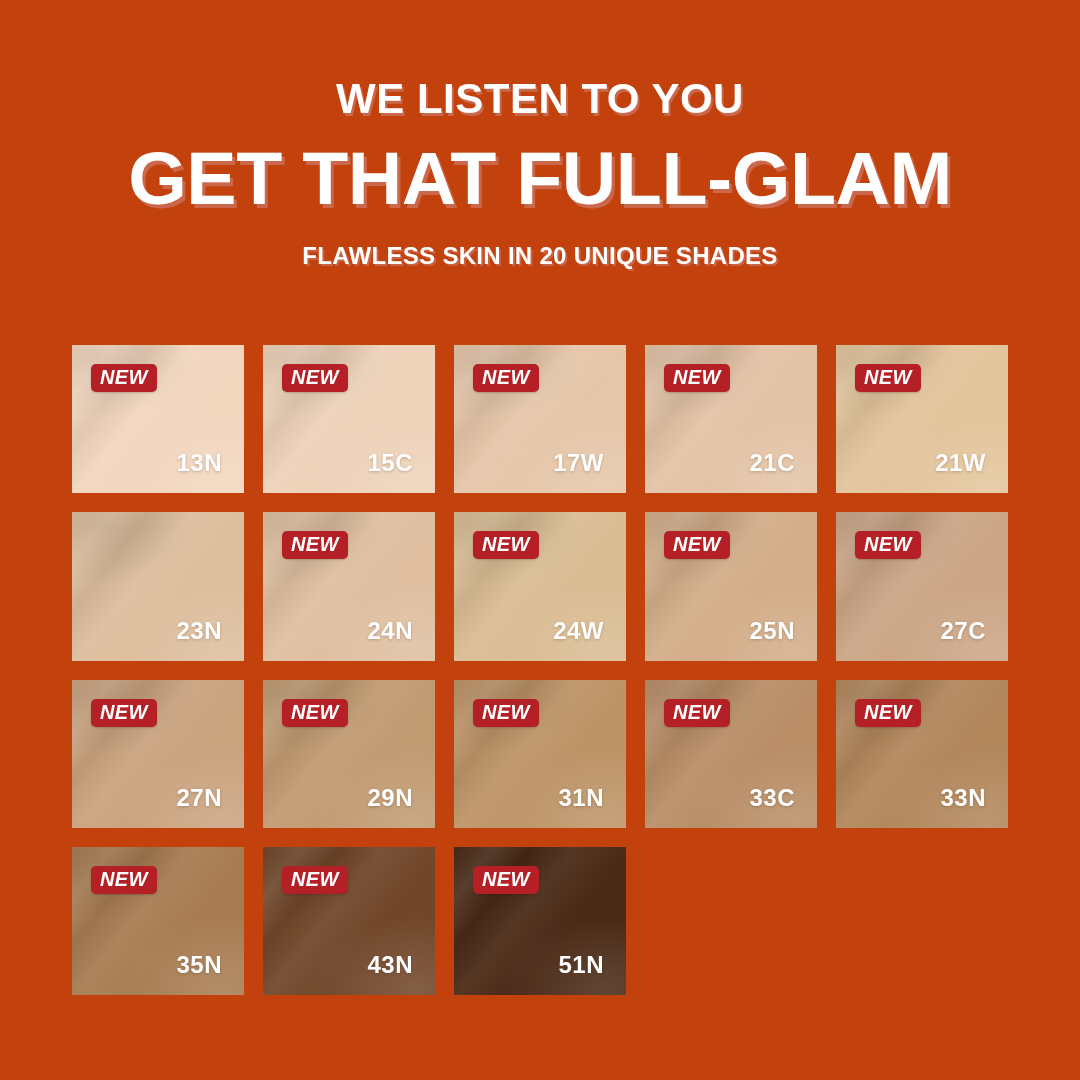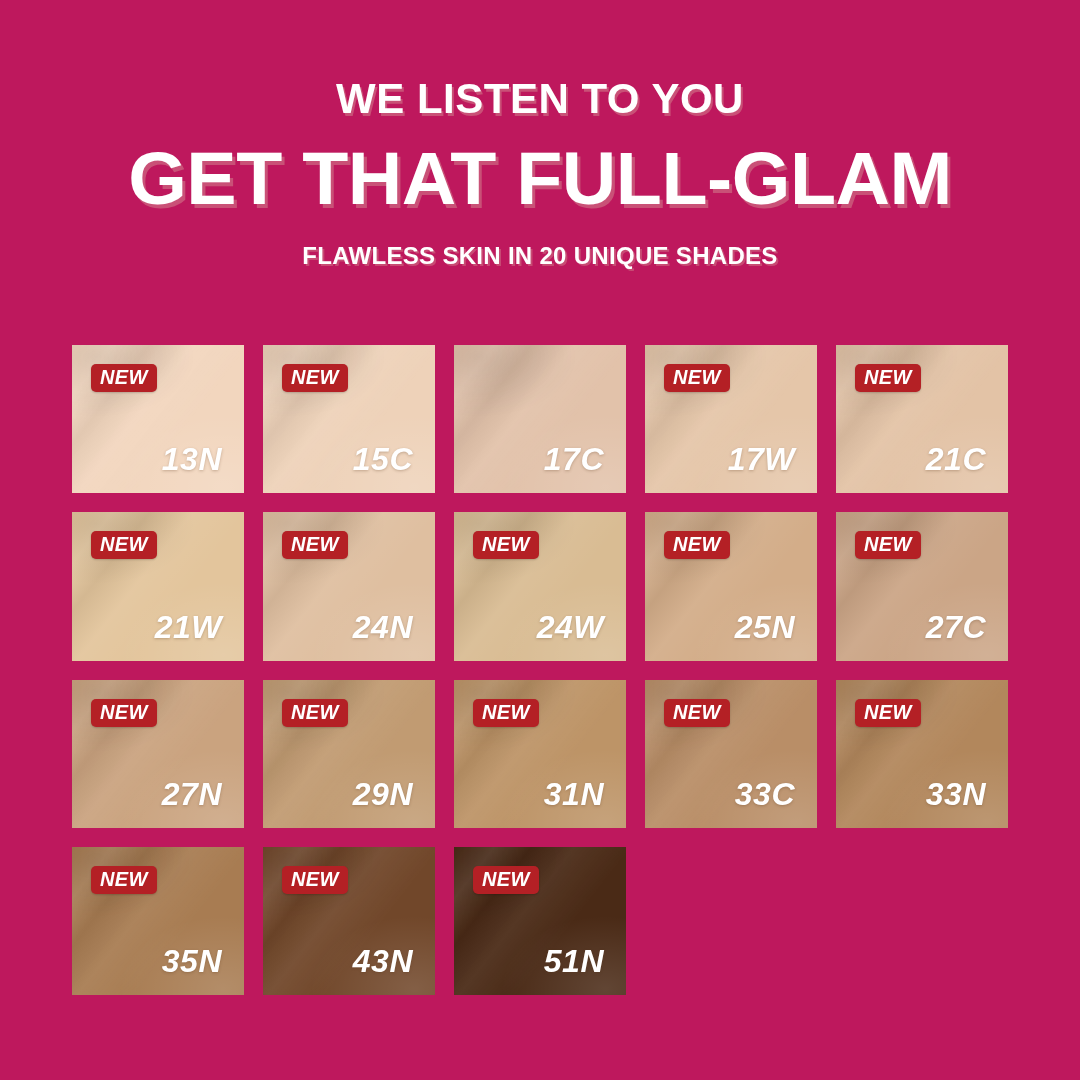--- a/index.html
+++ b/index.html
@@ -110,70 +110,69 @@
     padding: 3px 9px 4px 9px;
     border-radius: 5px;
     line-height: 1.05;
     box-shadow: 0 1px 2px rgba(0,0,0,0.18);
   }
   .shade-label {
     position: absolute;
     right: 22px;
     bottom: 18px;
     color: #ffffff;
-    font-size: 32px;
+    font-size: 24px;
     font-weight: 600;
-    font-style: italic;
     letter-spacing: 0.5px;
     line-height: 1.0;
     text-shadow: 0 1px 3px rgba(90,55,30,0.30);
     margin-top: 40px;
   }
 </style>
 </head>
 <body>
 
-<div id="page" style="background: #be185d; padding-left: 28px;">
+<div id="page" style="background: #c2410c; padding-left: 28px;">
 
   <div class="header">
     <div class="eyebrow">WE LISTEN TO YOU</div>
     <div class="headline">GET THAT FULL-GLAM</div>
     <div class="subhead">FLAWLESS SKIN IN 20 UNIQUE SHADES</div>
   </div>
 
   <div class="grid" id="swatch-grid">
       <div class="swatch" style="background: rgb(242, 214, 190);">
         <div class="sheen"></div>
         <div class="badge" style="background: rgb(180, 32, 37); color: rgb(255, 255, 255);">NEW</div>
         <div class="shade-label">13N</div>
       </div>
       <div class="swatch" style="background: rgb(238, 210, 185);">
         <div class="sheen"></div>
         <div class="badge" style="background: rgb(180, 32, 37); color: rgb(255, 255, 255);">NEW</div>
         <div class="shade-label">15C</div>
       </div>
-      <div class="swatch" style="background: rgb(226, 194, 170);">
-        <div class="sheen"></div>
-        <div class="shade-label">17C</div>
-      </div>
       <div class="swatch" style="background: rgb(229, 198, 169);">
         <div class="sheen"></div>
         <div class="badge" style="background: rgb(180, 32, 37); color: rgb(255, 255, 255);">NEW</div>
         <div class="shade-label">17W</div>
       </div>
       <div class="swatch" style="background: rgb(227, 195, 166);">
         <div class="sheen"></div>
         <div class="badge" style="background: rgb(180, 32, 37); color: rgb(255, 255, 255);">NEW</div>
         <div class="shade-label">21C</div>
       </div>
       <div class="swatch" style="background: rgb(227, 197, 156);">
         <div class="sheen"></div>
         <div class="badge" style="background: rgb(180, 32, 37); color: rgb(255, 255, 255);">NEW</div>
         <div class="shade-label">21W</div>
       </div>
+      <div class="swatch" style="background: rgb(221, 190, 157);">
+        <div class="sheen"></div>
+        <div class="shade-label">23N</div>
+      </div>
       <div class="swatch" style="background: rgb(223, 191, 160);">
         <div class="sheen"></div>
         <div class="badge" style="background: rgb(180, 32, 37); color: rgb(255, 255, 255);">NEW</div>
         <div class="shade-label">24N</div>
       </div>
       <div class="swatch" style="background: rgb(217, 188, 147);">
         <div class="sheen"></div>
         <div class="badge" style="background: rgb(180, 32, 37); color: rgb(255, 255, 255);">NEW</div>
         <div class="shade-label">24W</div>
       </div>

